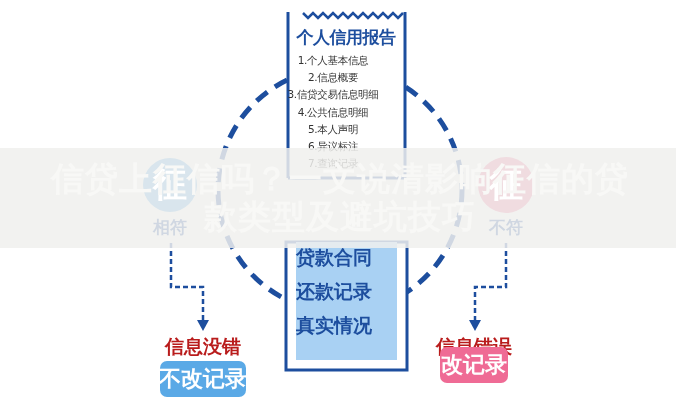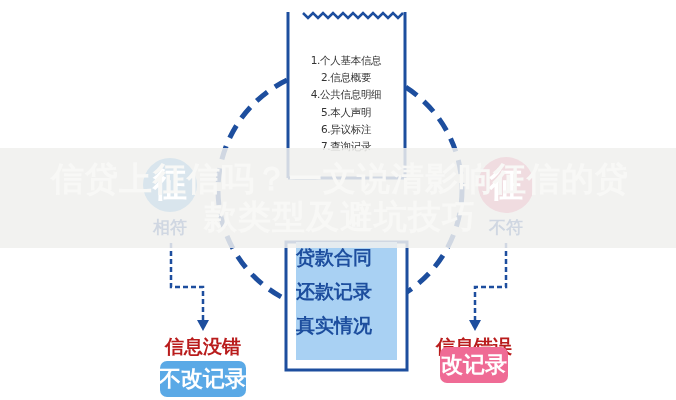--- a/index.html
+++ b/index.html
@@ -4,21 +4,21 @@
 <style>
   * { margin: 0; padding: 0; box-sizing: border-box; }
   html, body { width: 676px; height: 400px; overflow: hidden; background: #ffffff; }
   body { position: relative; font-family: "DejaVu Sans", sans-serif; }
   .stage { position: absolute; left: 0; top: 0; width: 676px; height: 400px; background: #ffffff; }
   svg.art { position: absolute; left: 0; top: 0; }
   .doc-title {
     position: absolute; left: 290px; top: 26px; width: 112px; text-align: center;
     font-size: 17px; font-weight: bold; color: #1d4e9e; letter-spacing: -0.5px;
   }
-  .doc-list { position: absolute; left: 287px; top: 52px; width: 118px; text-align: center; }
+  .doc-list { position: absolute; left: 274px; top: 52px; width: 118px; text-align: center; }
   .doc-list div { font-size: 10.5px; color: #333333; line-height: 17.2px; white-space: nowrap; letter-spacing: -0.3px; }
   .evidence { position: absolute; left: 296px; top: 240px; width: 76px; text-align: center; }
   .evidence div { font-size: 19px; font-weight: bold; color: #1d4e9e; line-height: 34px; letter-spacing: 0px; }
   .node-label { position: absolute; font-size: 17px; font-weight: bold; color: #1d4e9e; text-align: center; }
   .outcome-title { position: absolute; font-size: 19px; font-weight: bold; color: #b91c1c; text-align: center; white-space: nowrap; }
   .badge {
     position: absolute; height: 36px; border-radius: 7px; color: #ffffff; font-size: 22px; font-weight: bold;
     display: flex; align-items: center; justify-content: center; white-space: nowrap;
   }
   .band {
@@ -53,23 +53,25 @@
     <circle cx="170" cy="185" r="27" fill="#5aa9e6"></circle>
     <circle cx="506" cy="185" r="28" fill="#ef6b95"></circle>
 
     <polyline points="171,243 171,287 203,287 203,322" fill="none" stroke="#1d4e9e" stroke-width="2.5" stroke-dasharray="5 3"></polyline>
     <polygon points="197,320 209,320 203,331" fill="#1d4e9e"></polygon>
 
     <polyline points="506,243 506,287 475,287 475,322" fill="none" stroke="#1d4e9e" stroke-width="2.5" stroke-dasharray="5 3"></polyline>
     <polygon points="469,320 481,320 475,331" fill="#1d4e9e"></polygon>
   </svg>
 
+  <div class="doc-title">个人信用报告</div>
   <div class="doc-list">
     <div>1.个人基本信息</div>
     <div>2.信息概要</div>
+    <div>3.信贷交易信息明细</div>
     <div>4.公共信息明细</div>
     <div>5.本人声明</div>
     <div>6.异议标注</div>
     <div>7.查询记录</div>
   </div>
 
   <div class="evidence">
     <div>贷款合同</div>
     <div>还款记录</div>
     <div>真实情况</div>

